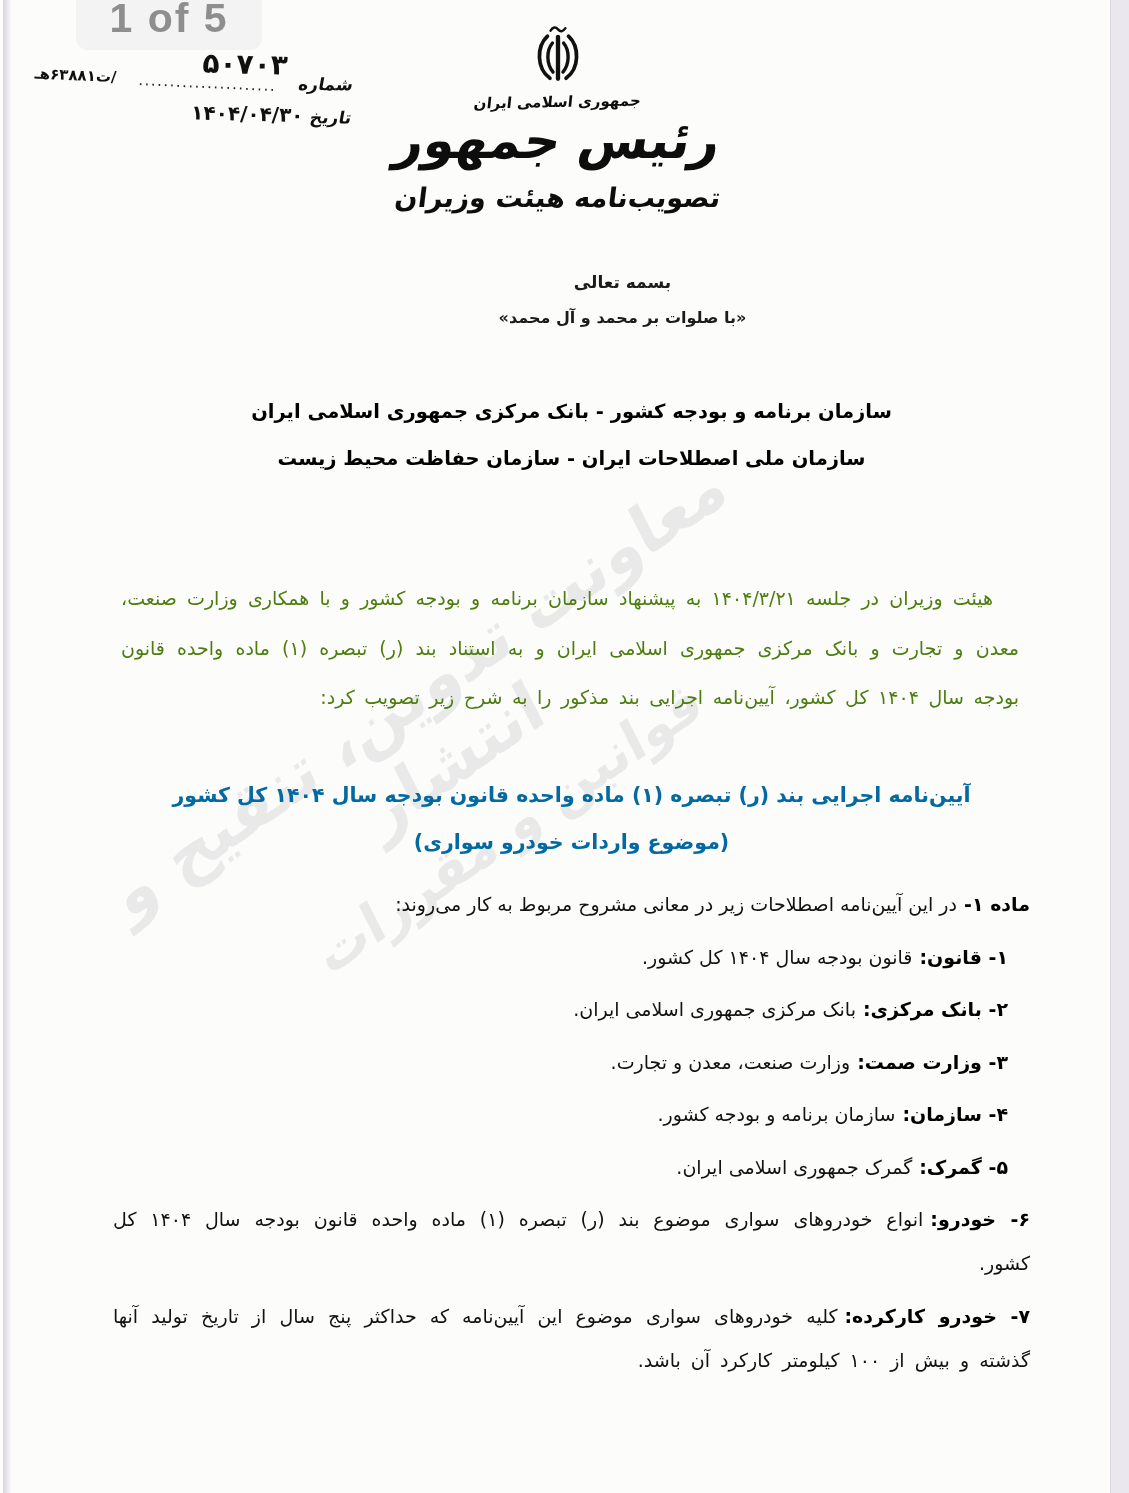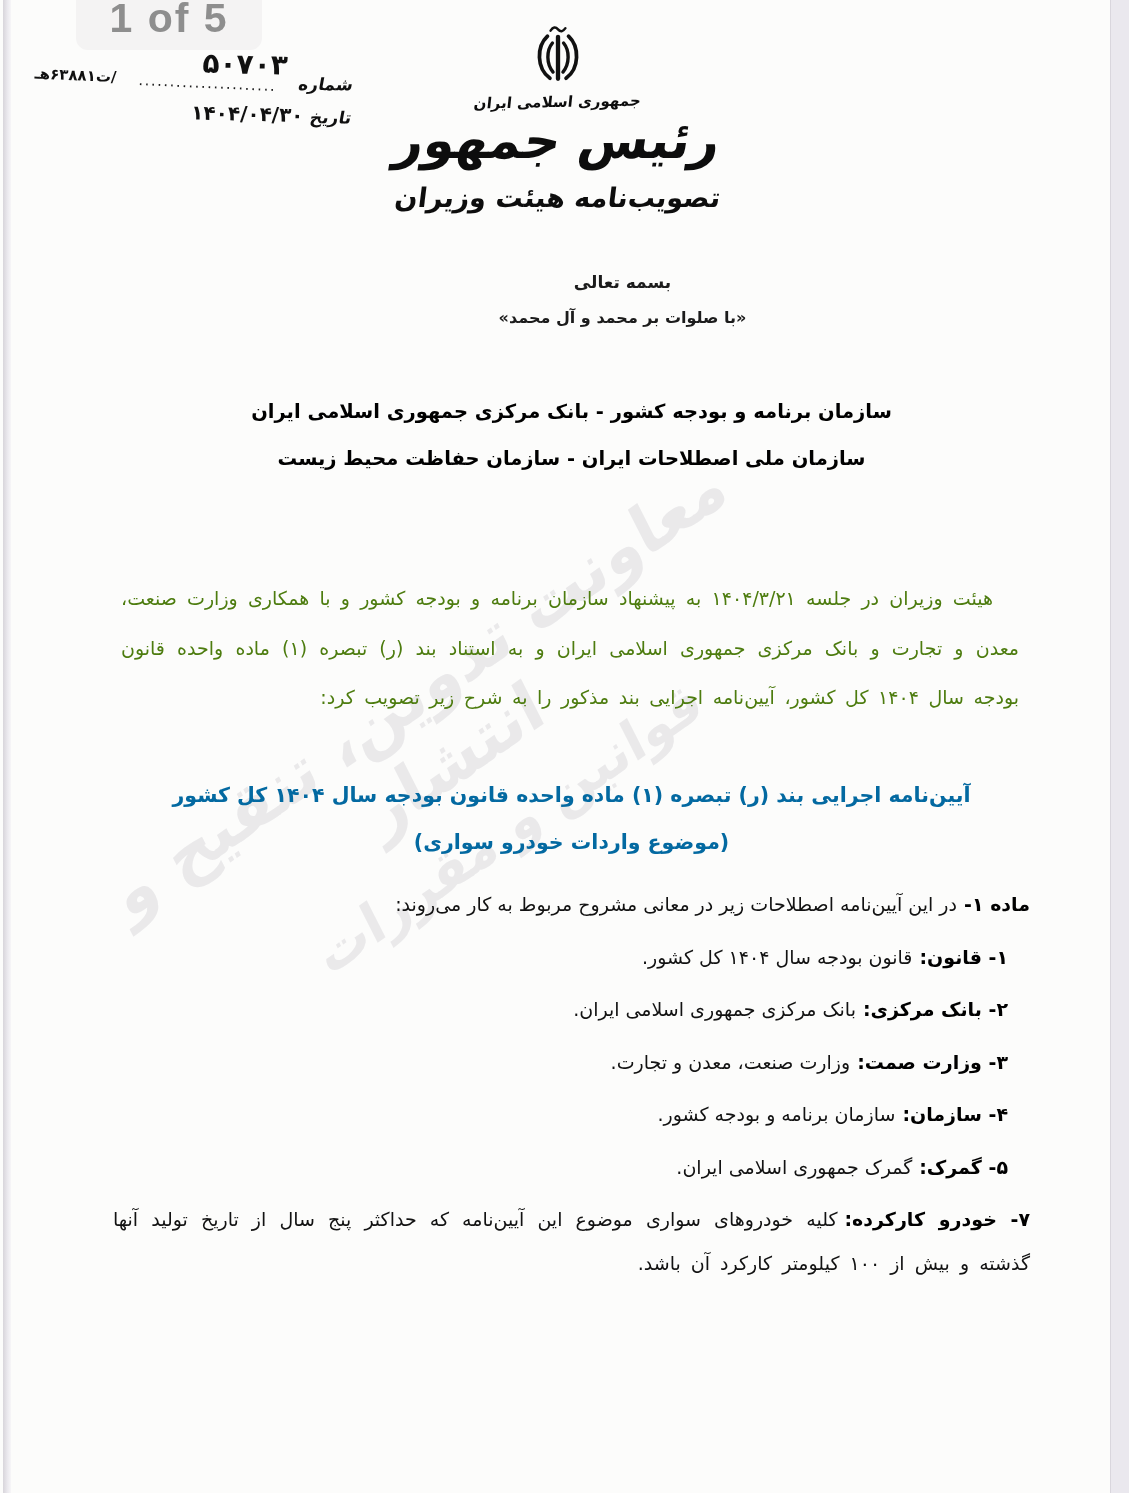--- a/index.html
+++ b/index.html
@@ -159,17 +159,20 @@
     <p class="ind1">
       <b>۳- وزارت صمت:</b><span>وزارت صنعت، معدن و تجارت.</span>
     </p>
     <p class="ind1">
       <b>۴- سازمان:</b><span>سازمان برنامه و بودجه کشور.</span>
     </p>
     <p class="ind1">
       <b>۵- گمرک:</b><span>گمرک جمهوری اسلامی ایران.</span>
     </p>
     <p class="just">
+      <b>۶- خودرو:</b><span>انواع خودروهای سواری موضوع بند (ر) تبصره (۱) ماده واحده قانون بودجه سال ۱۴۰۴ کل کشور.</span>
+    </p>
+    <p class="just">
       <b>۷- خودرو کارکرده:</b><span>کلیه خودروهای سواری موضوع این آیین‌نامه که حداکثر پنج سال از تاریخ تولید آنها گذشته و بیش از ۱۰۰ کیلومتر کارکرد آن باشد.</span>
     </p>
   </div>
 
 </div>
 
 </body></html>

